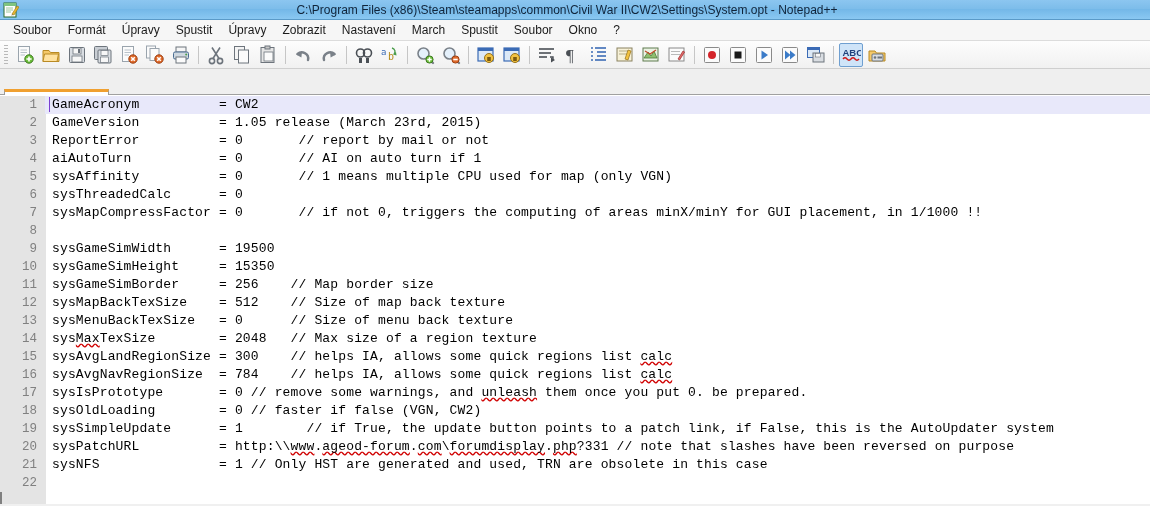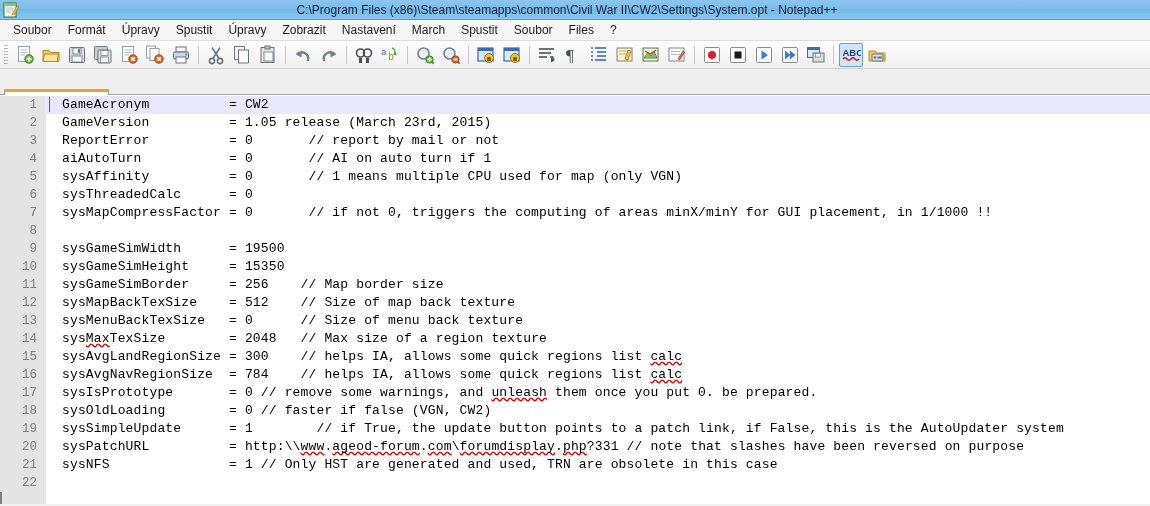--- a/index.html
+++ b/index.html
@@ -113,21 +113,21 @@
   .code-line.current .ln{background:#e4e4e4;}
   .ln{
     width:45px;flex:0 0 auto;
     text-align:right;padding-right:8px;box-sizing:border-box;
     color:#808080;font-size:12.5px;
     font-family:"Liberation Mono","DejaVu Sans Mono",monospace;
     background:#e4e4e4;
     position:relative;z-index:2;
   }
   .ltxt{
-    flex:1 1 auto;padding-left:17px;color:#000000;
+    flex:1 1 auto;padding-left:7px;color:#000000;
     font-family:"Liberation Mono","DejaVu Sans Mono",monospace;
     font-size:13px;letter-spacing:0.15px;
     position:relative;
   }
   .caret{
     position:absolute;left:4px;top:1px;width:1px;height:15px;background:#7a3fd0;
   }
   .sq{
     text-decoration:underline wavy #d00000;
     text-decoration-skip-ink:none;
@@ -155,21 +155,21 @@
     <div class="menu-item">Soubor</div>
     <div class="menu-item">Formát</div>
     <div class="menu-item">Úpravy</div>
     <div class="menu-item">Spustit</div>
     <div class="menu-item">Úpravy</div>
     <div class="menu-item">Zobrazit</div>
     <div class="menu-item">Nastavení</div>
     <div class="menu-item">March</div>
     <div class="menu-item">Spustit</div>
     <div class="menu-item">Soubor</div>
-    <div class="menu-item">Files</div>
+    <div class="menu-item">Okno</div>
     <div class="menu-item">?</div>
   </div>
 
 <div id="toolbar">
   <div class="grip"></div>
 <div class="tb-btn">
       <svg width="20" height="20" viewBox="0 0 20 20">
         <rect x="3.5" y="1.5" width="11" height="15" fill="#fbfbfb" stroke="#9aa4ad" stroke-width="1"></rect>
         <line x1="5.5" y1="5" x2="12" y2="5" stroke="#b9c2ca"></line>
         <line x1="5.5" y1="7.5" x2="12" y2="7.5" stroke="#b9c2ca"></line>

